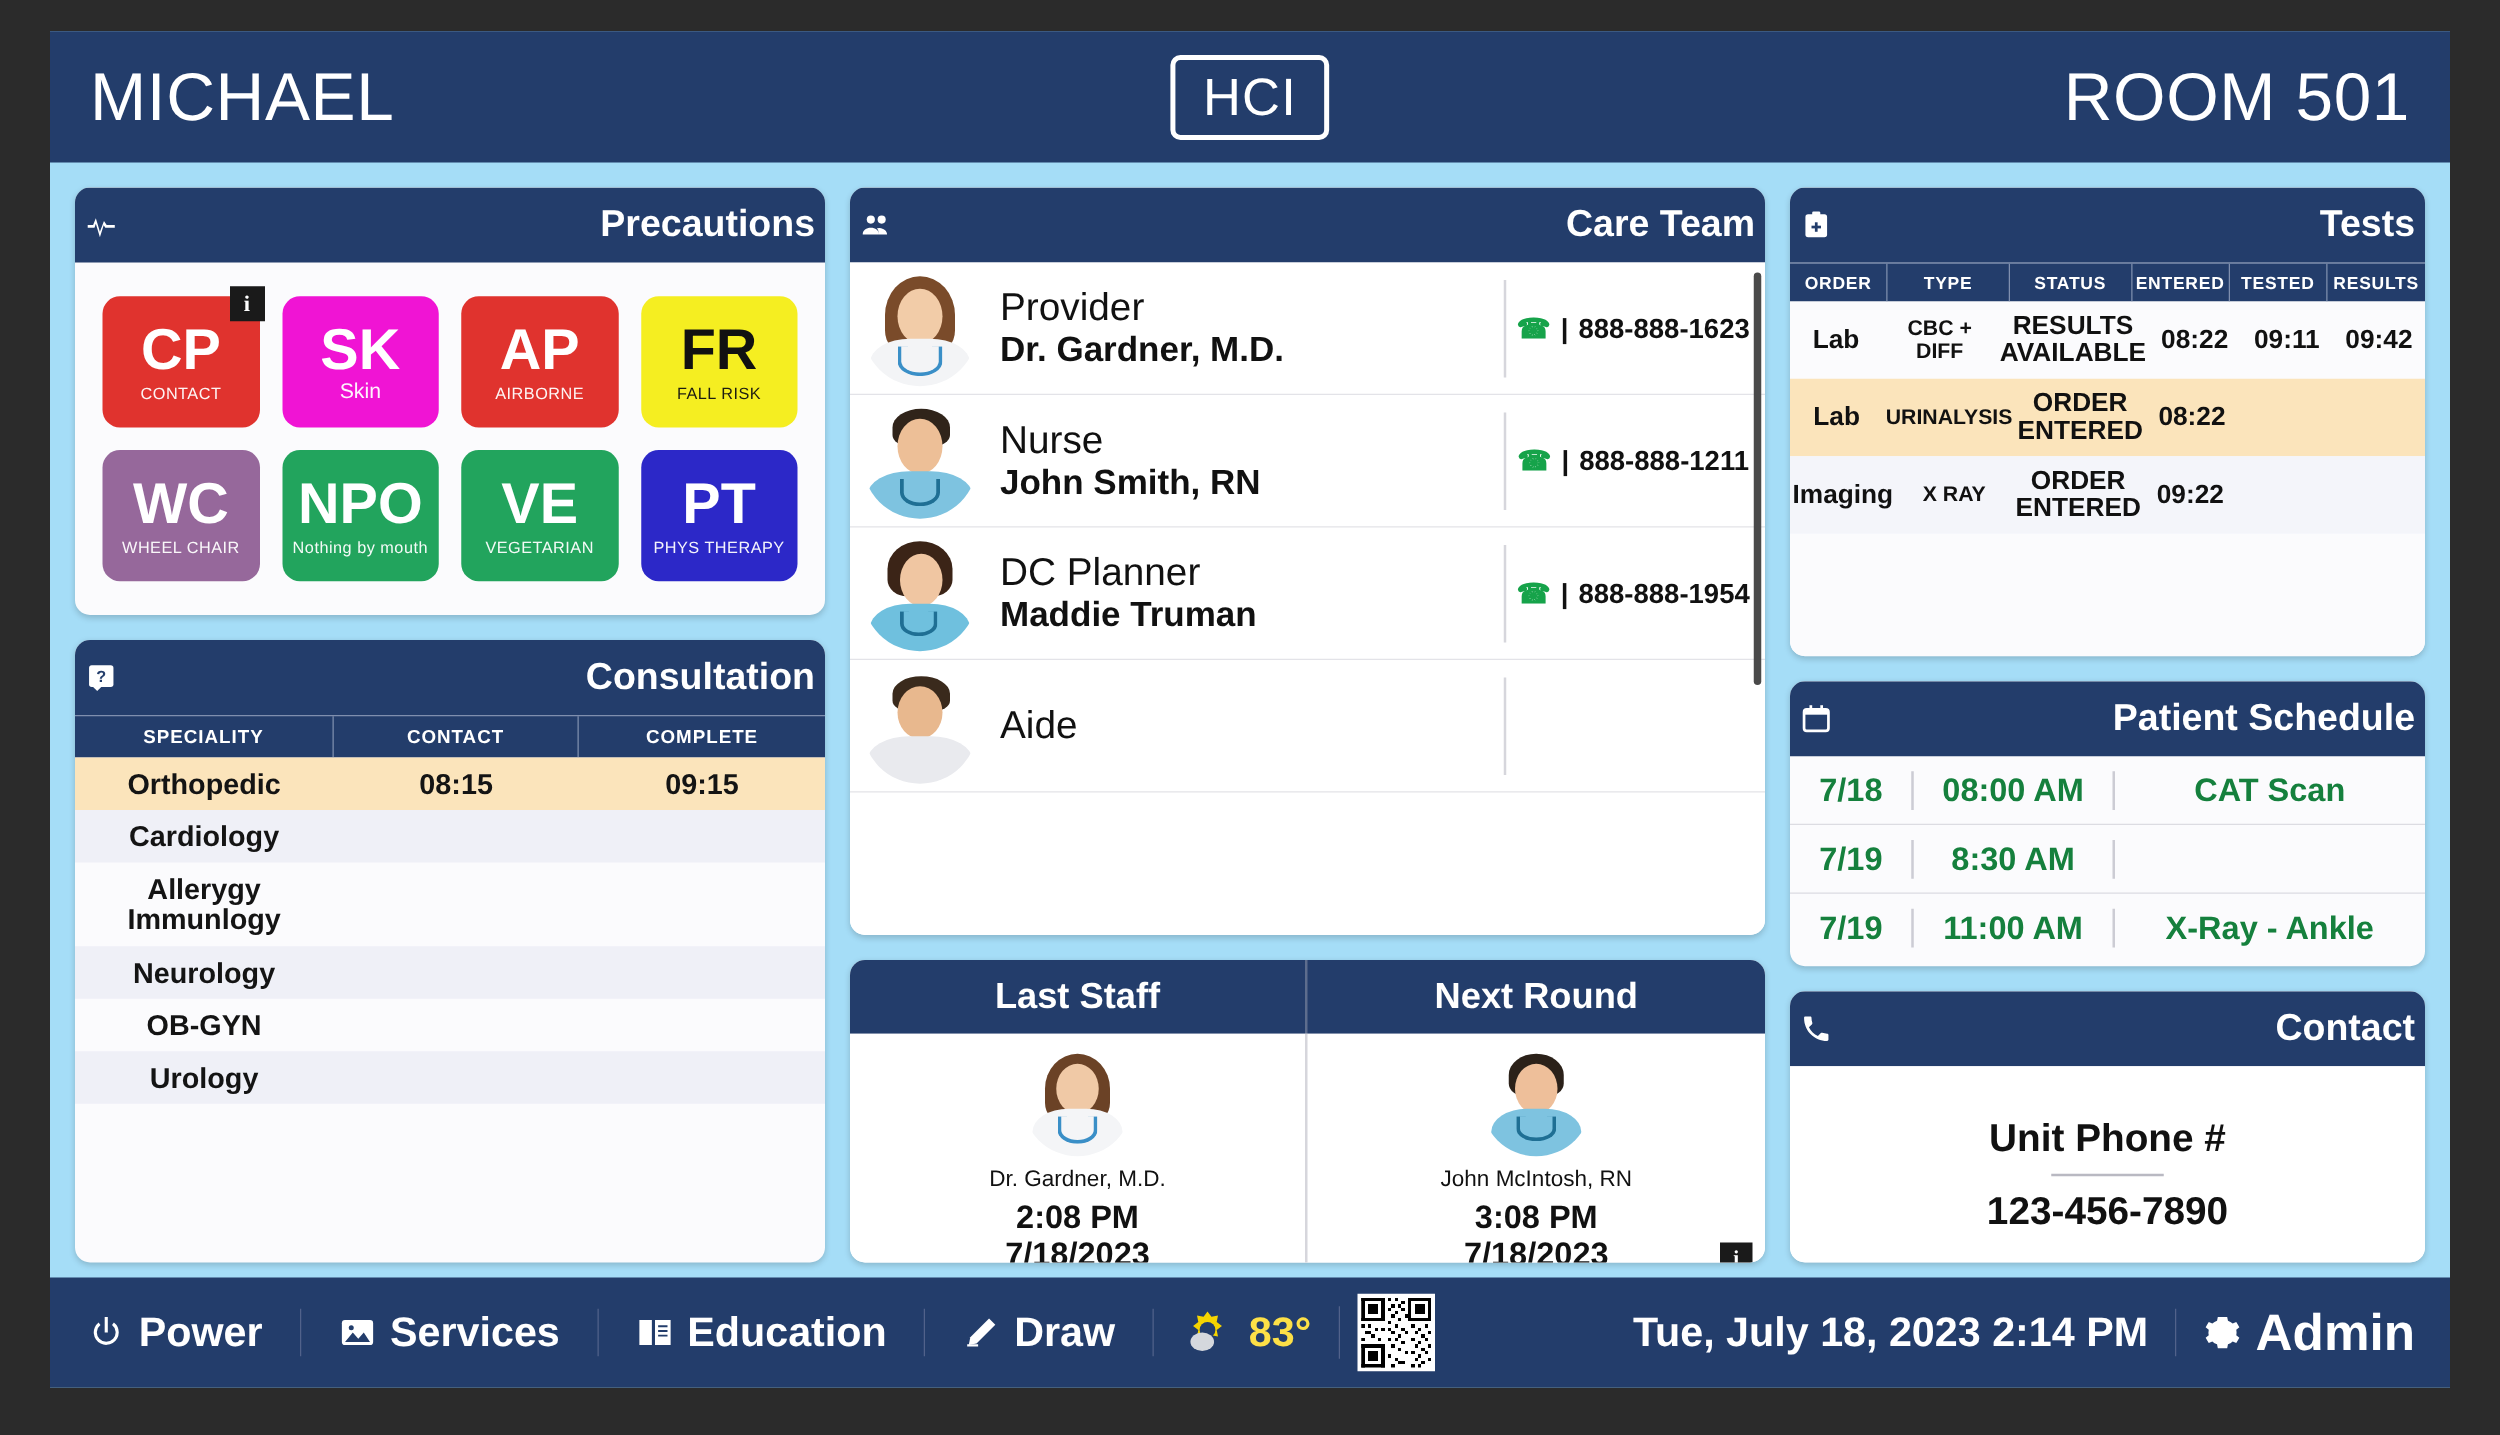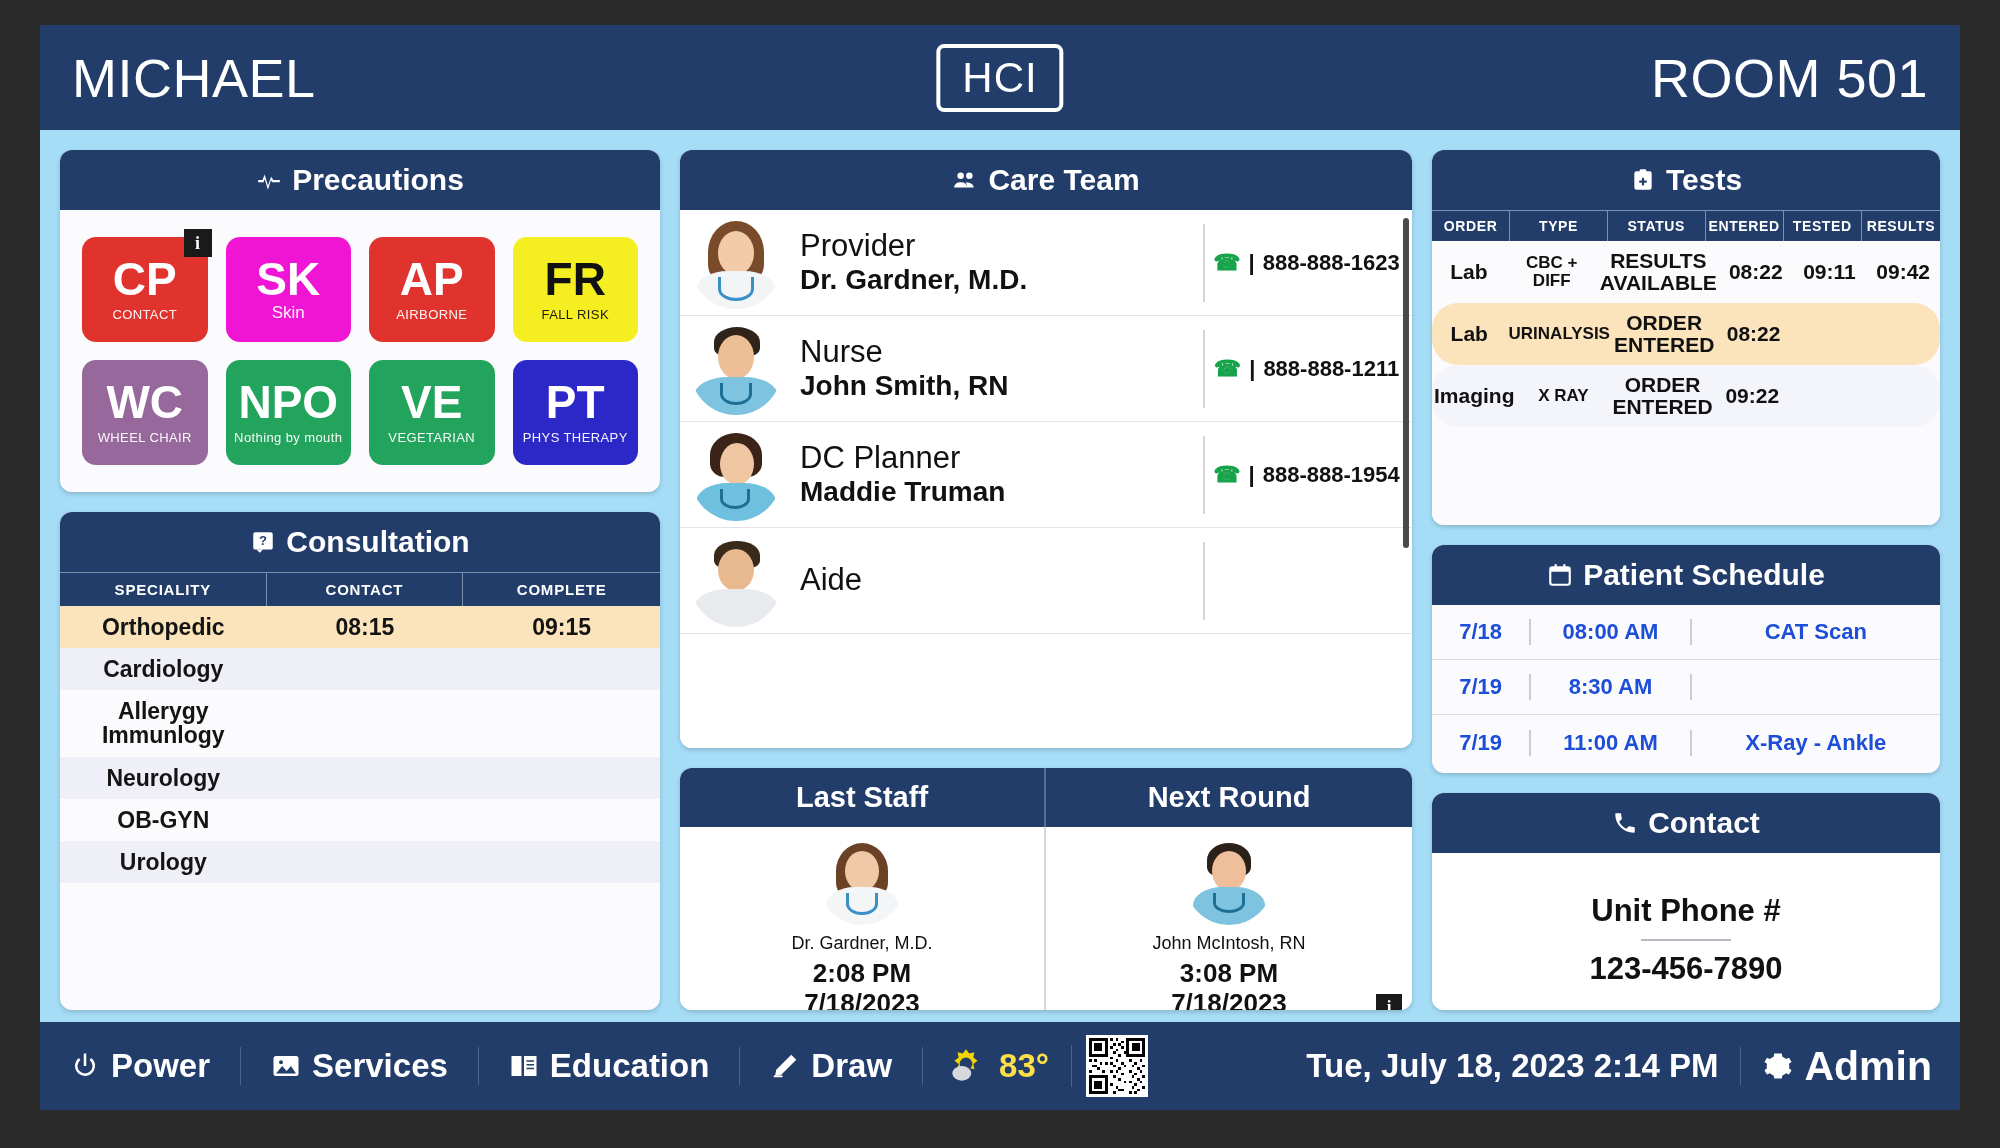--- a/index.html
+++ b/index.html
@@ -71,21 +71,21 @@
     display: flex; flex-direction: column;
     box-shadow: 0 2px 5px rgba(0,0,0,0.18);
   }
   .card-head {
     background: #233d6b;
     color: #ffffff;
     font-size: 30px;
     font-weight: bold;
     text-align: center;
     padding: 13px 8px;
-    display: flex; align-items: center; justify-content: center;
+    display: flex; align-items: center; justify-content: space-between;
     gap: 10px;
     flex: 0 0 auto;
   }
   .card-head svg { width: 26px; height: 26px; fill: #ffffff; }
   .card-body { flex: 1; min-height: 0; }
 
   
   .prec-card { flex: 0 0 342px; }
   .prec-grid {
     display: grid;
@@ -245,21 +245,20 @@
     color: #fff; font-size: 14px; font-weight: bold;
     text-align: center; padding: 7px 1px;
     letter-spacing: 0.6px;
     border-right: 1px solid #7f8fae;
   }
   .tests-head-row div:last-child { border-right: none; }
   .tests-row {
     display: grid;
     grid-template-columns: 1fr 1.25fr 1.25fr 1fr 1fr 1fr;
     align-items: center;
-    border-radius: 26px;
   }
   .tests-row div {
     font-size: 21px; font-weight: bold; color: #111;
     text-align: center; padding: 9px 2px; line-height: 1.05;
   }
   .tests-row div.small { font-size: 17px; }
   .tests-row.alt { background: #f4f5fa; }
   .tests-row.hl { background: #fbe4bb; }
   .tests-filler { flex: 1; background: #fbfbfd; }
 
@@ -267,21 +266,21 @@
   .sched-card { flex: 0 0 228px; }
   .sched-row {
     display: grid;
     grid-template-columns: 0.62fr 1fr 1.55fr;
     align-items: center;
     border-bottom: 1px solid #dcdce2;
     height: 55px;
   }
   .sched-row:last-child { border-bottom: none; }
   .sched-row div {
-    font-size: 22px; font-weight: bold; color: #1d4ed8;
+    font-size: 26px; font-weight: bold; color: #15803d;
     text-align: center;
   }
   .sched-row .sd, .sched-row .st { border-right: 2px solid #ccccd4; }
 
   
   .contact-card { flex: 1; }
   .contact-body {
     display: flex; flex-direction: column;
     align-items: center; justify-content: center;
     gap: 10px; padding: 12px;

